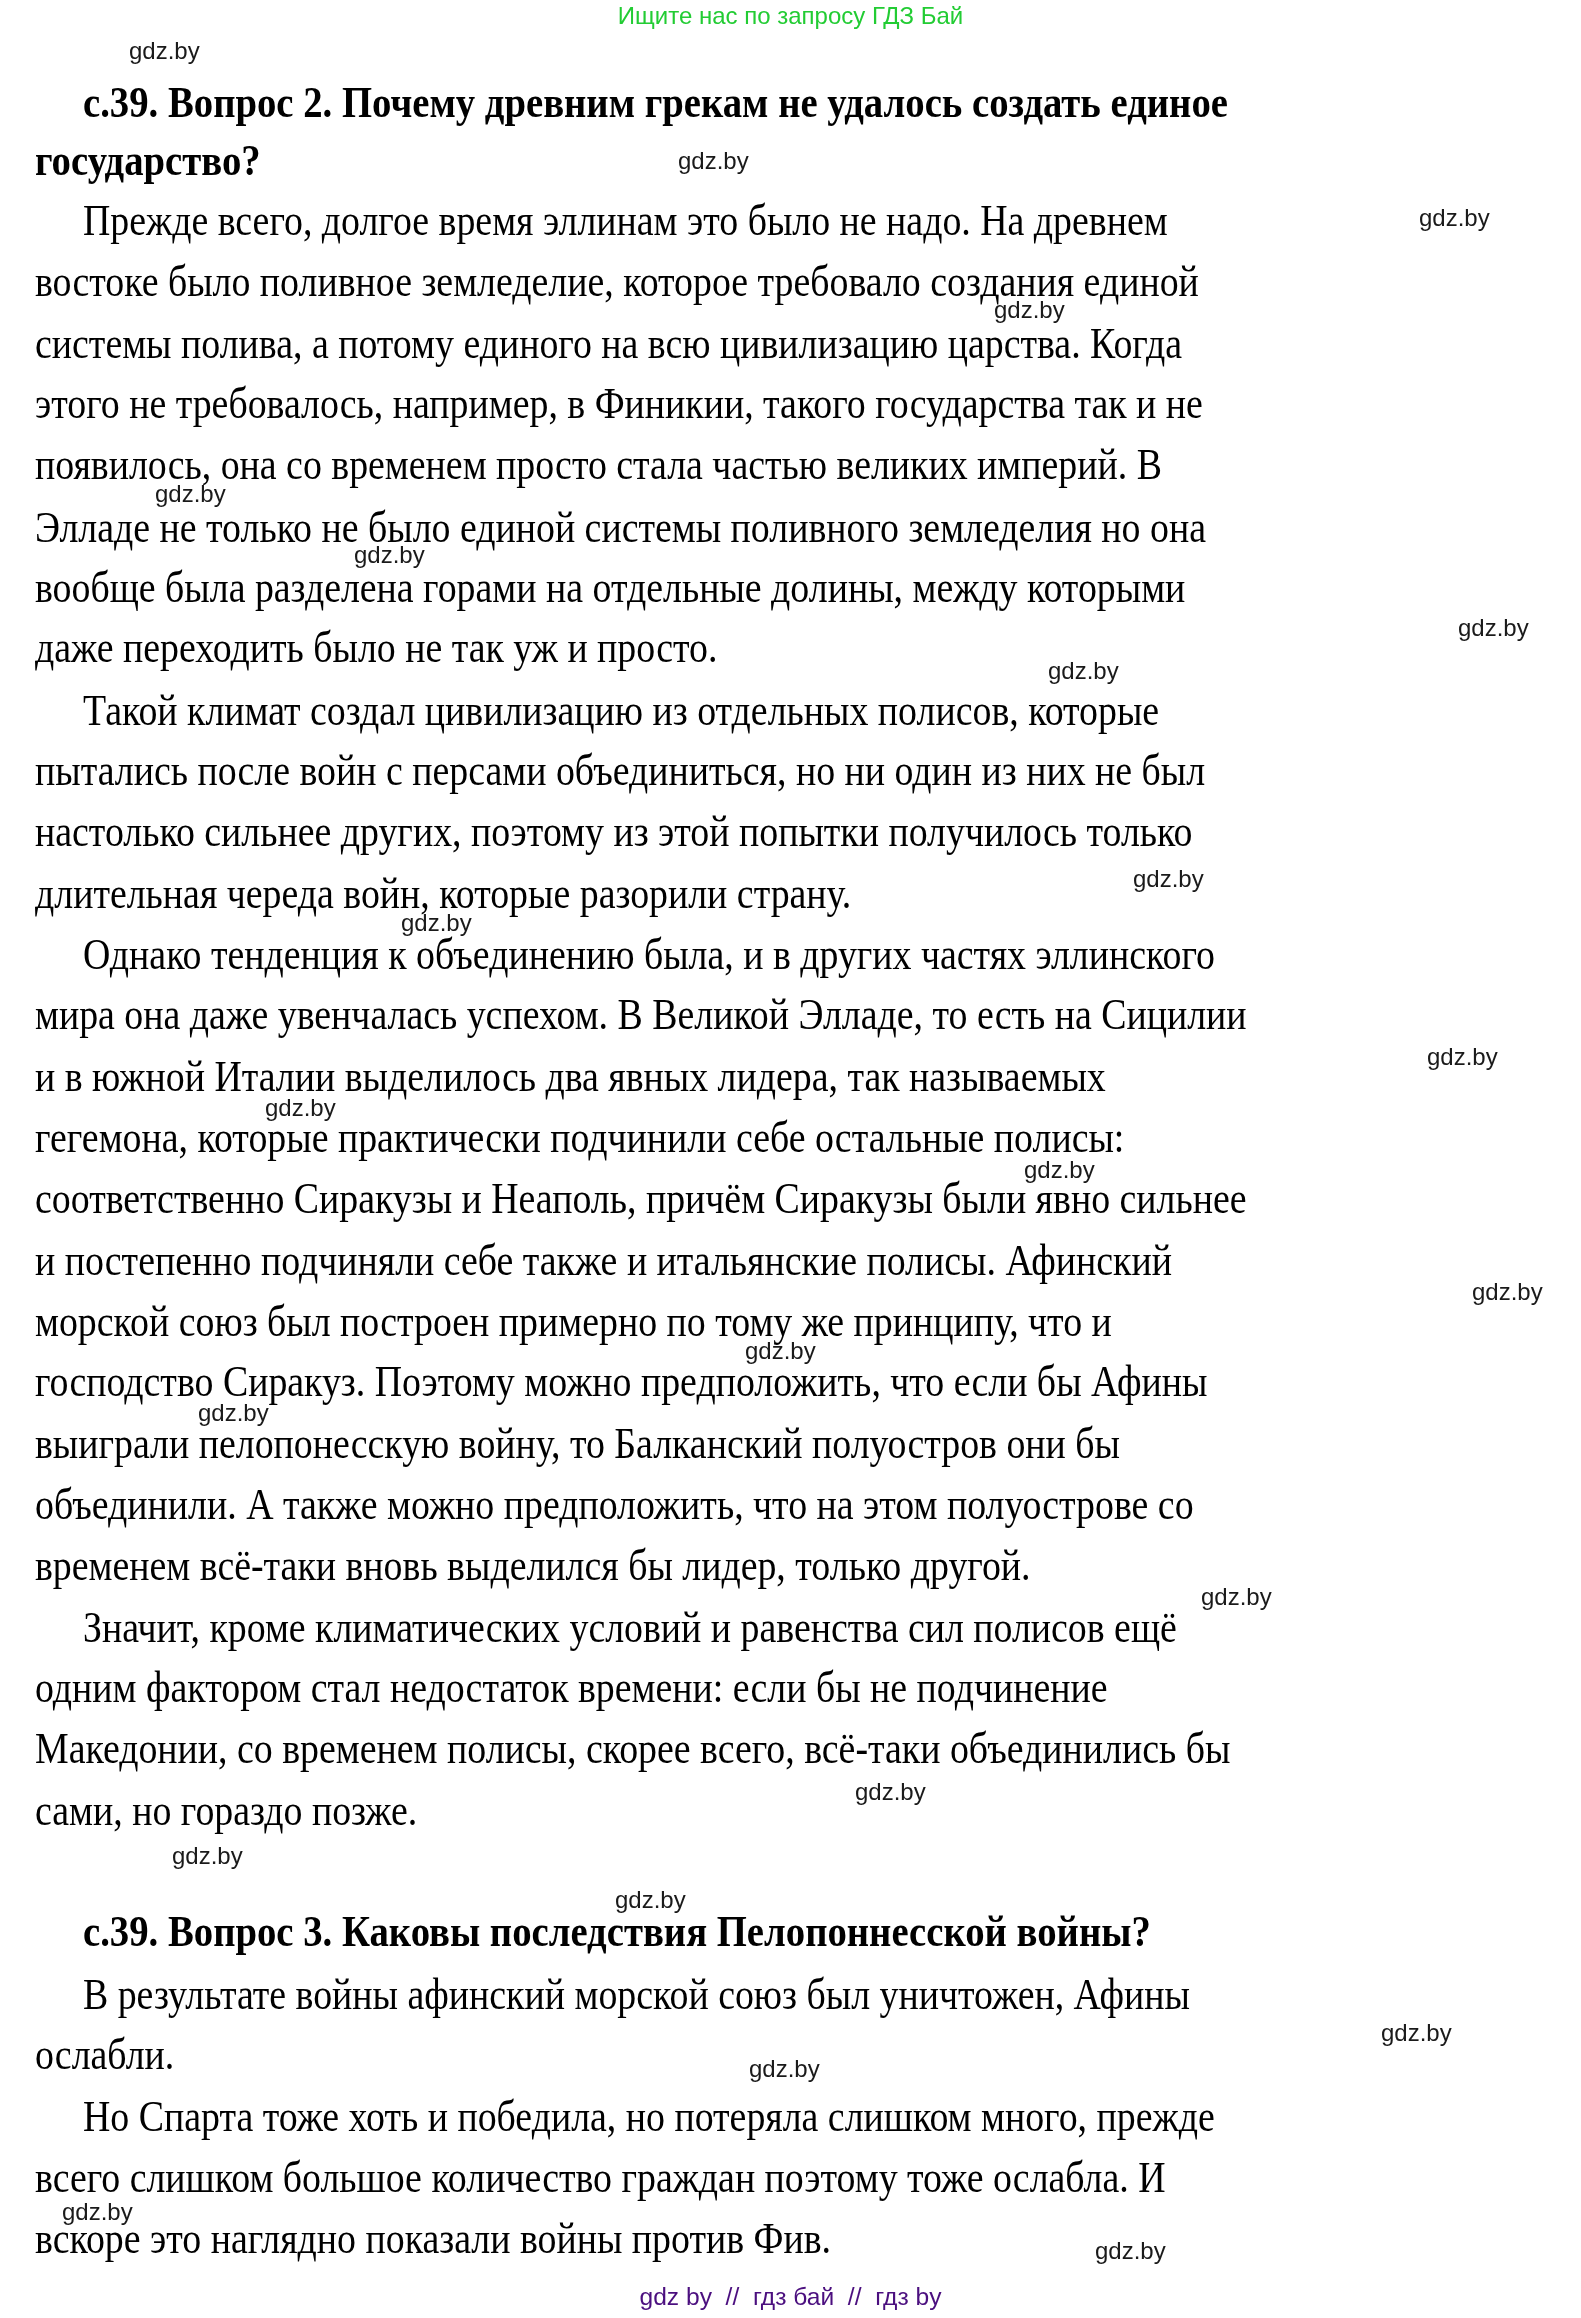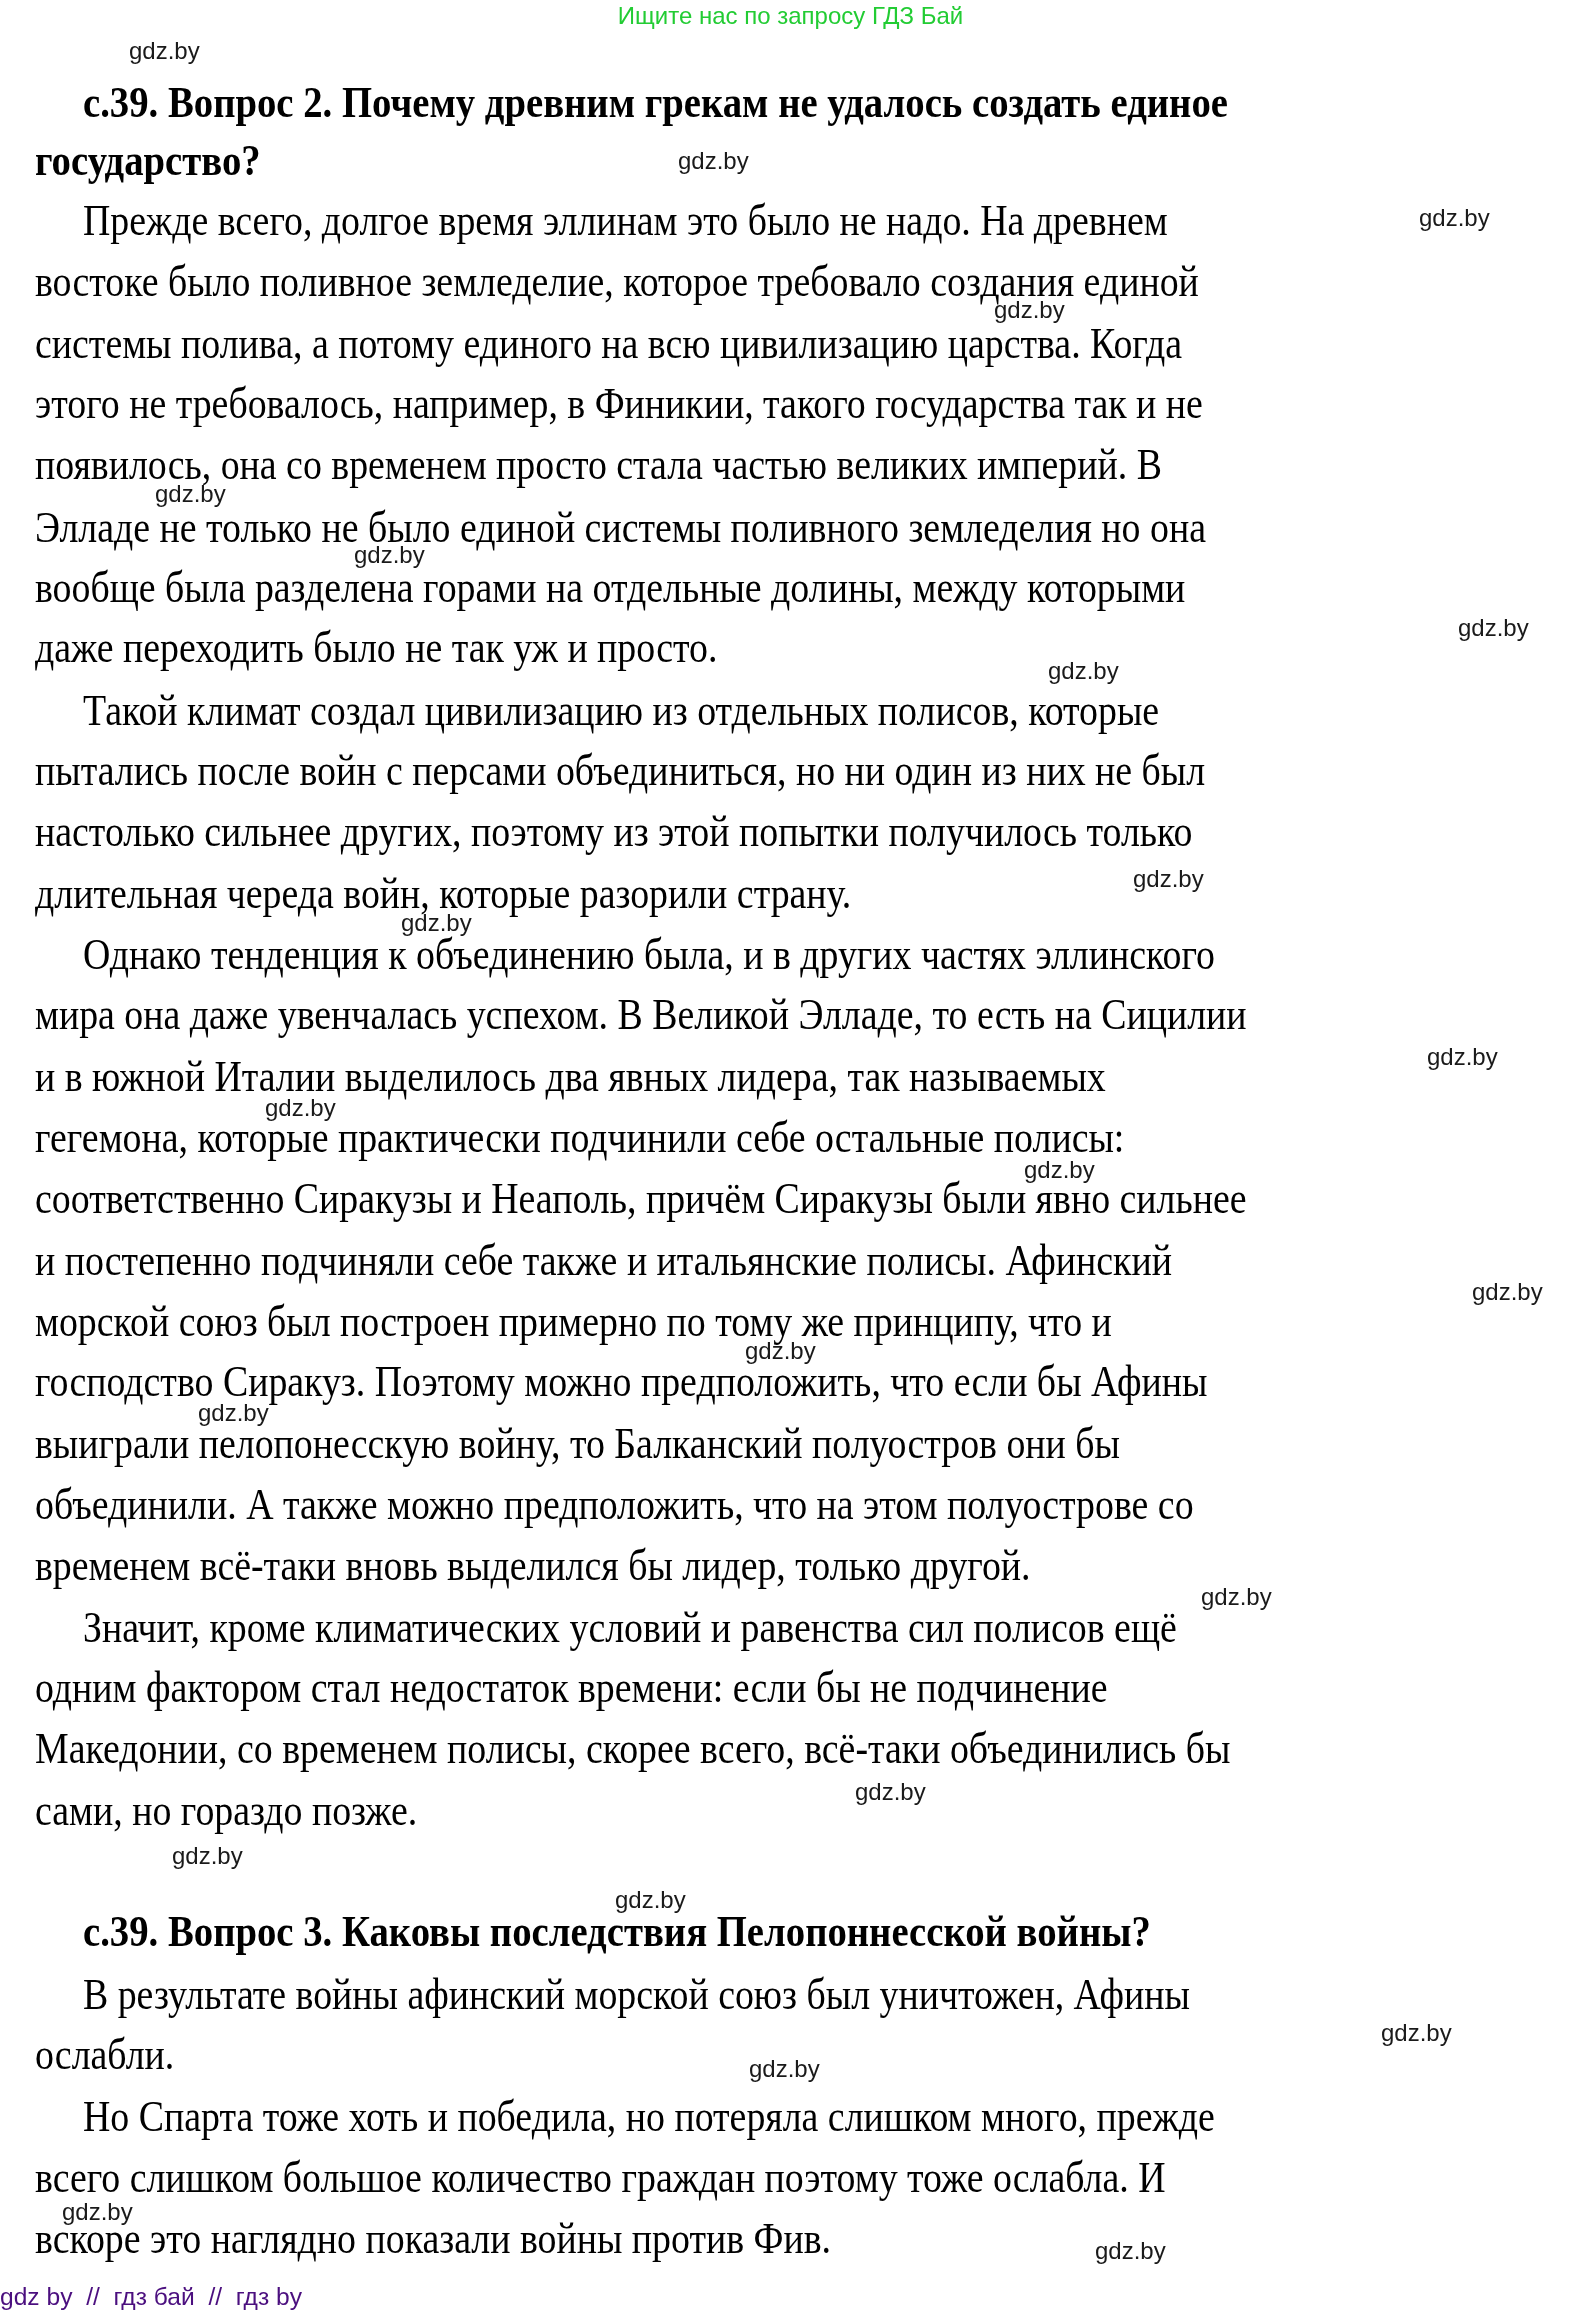--- a/index.html
+++ b/index.html
@@ -3,21 +3,21 @@
 <meta charset="utf-8">
 <style>
   html, body { margin: 0; padding: 0; background: #ffffff; }
   body { width: 1581px; height: 2319px; position: relative; overflow: hidden; }
   .page { position: absolute; left: 0; top: 0; width: 1581px; height: 2319px; }
   .banner {
     position: absolute; left: 0; top: 1.6px; width: 1581px; text-align: center;
     font-family: "Liberation Sans", "DejaVu Sans", sans-serif; font-size: 24px; line-height: 27px;
   }
   .footer {
-    position: absolute; left: 0; top: 2282px; width: 1581px; 
+    position: absolute; left: 0; top: 2282px; width: 1581px; text-align: center;
     font-family: "Liberation Sans", "DejaVu Sans", sans-serif; font-size: 24.6px; line-height: 29px;
     white-space: pre;
   }
   .line {
     position: absolute; white-space: nowrap;
     font-family: "Liberation Serif", "DejaVu Serif", serif; font-size: 44px; line-height: 48px;
     color: #000; transform-origin: left top;
   }
   .title {
     position: absolute; white-space: nowrap;

